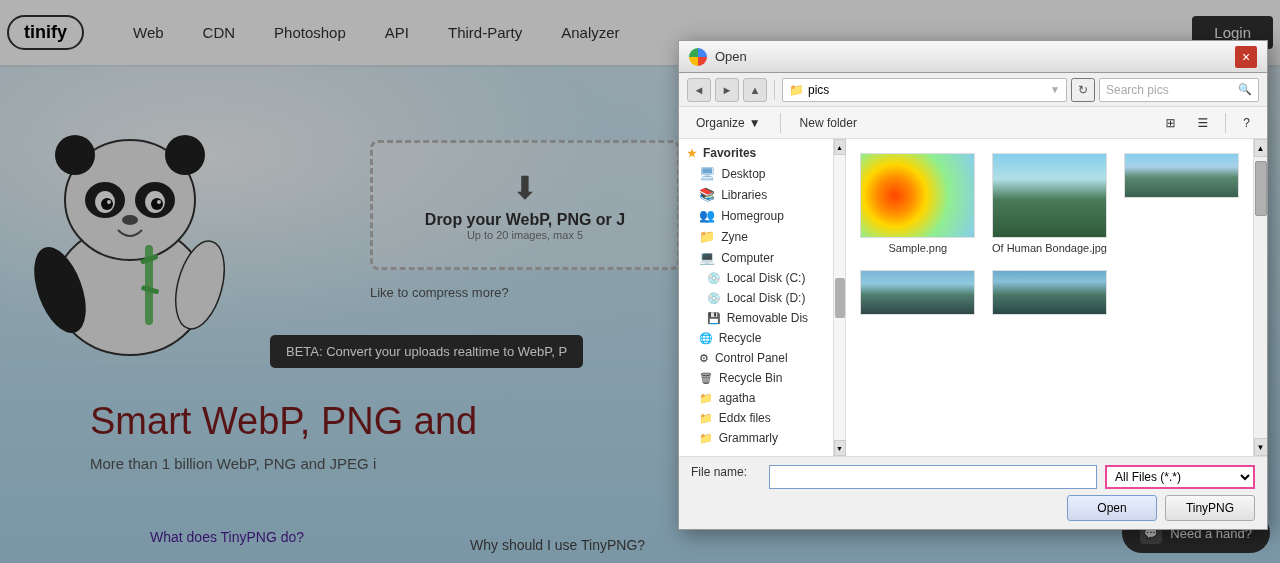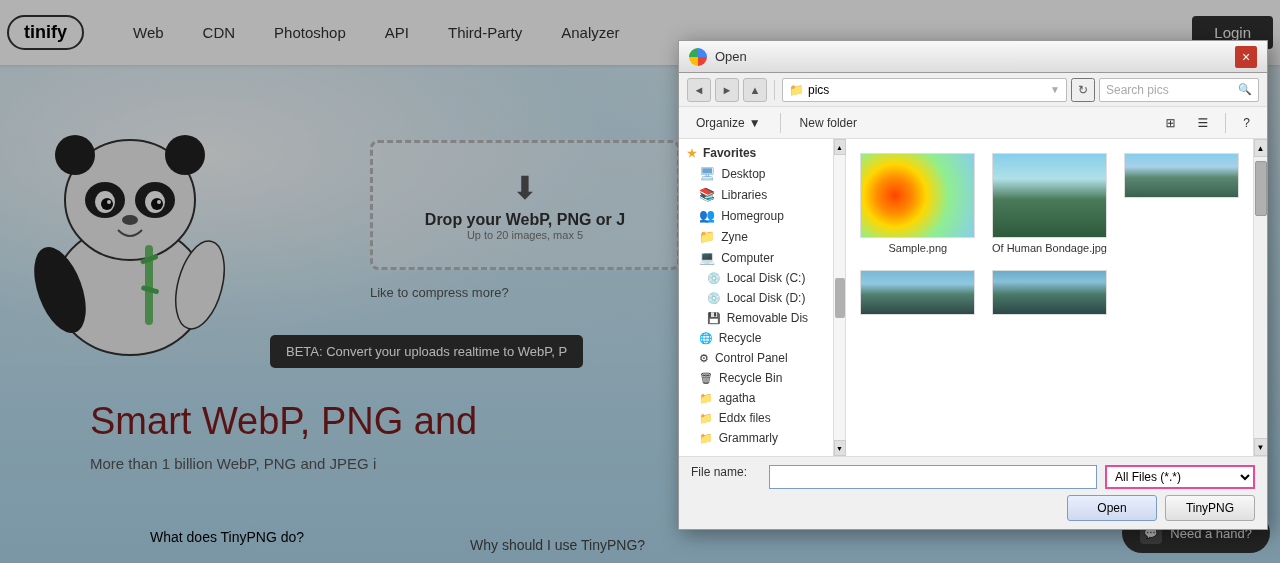--- a/index.html
+++ b/index.html
@@ -235,21 +235,21 @@
 <div style="position:absolute; top:335px; left:270px; background:#333; color:white; padding:9px 16px; border-radius:5px; font-size:13px; z-index:1; max-width:420px; overflow:hidden; white-space:nowrap;">
   <span style="color:#ffffff; font-weight:normal;">BETA:</span>
   <span>Convert your uploads realtime to WebP, P</span>
 </div>
 
 <div style="position:absolute; top:400px; left:90px; font-size:38px; color:#7f1d1d; font-weight:300; z-index:1;">
   <span>Smart </span><b>WebP, PNG and</b>
 </div>
 <div style="position:absolute; top:455px; left:90px; font-size:15px; color:#555; z-index:1;">More than 1 billion WebP, PNG and JPEG i</div>
 
-<div style="position:absolute; bottom:18px; left:150px; font-size:14px; font-weight:500; color:#000000; z-index:1;">What does TinyPNG do?</div>
+<div style="position:absolute; bottom:18px; left:150px; font-size:14px; font-weight:500; color:#4c1d95; z-index:1;">What does TinyPNG do?</div>
 <div style="position:absolute; bottom:10px; left:470px; font-size:14px; font-weight:500; color:#444; z-index:1;">Why should I use TinyPNG?</div>
 
 <div style="position:absolute; bottom:10px; right:10px; background:#333; color:white; padding:9px 18px; border-radius:25px; display:flex; align-items:center; gap:8px; font-size:13px; z-index:1;">
   <span style="width:22px; height:22px; background:#555; border-radius:4px; display:flex; align-items:center; justify-content:center; font-size:11px;">💬</span>
   <span>Need a hand?</span>
 </div>
 
 <div style="position:absolute; top:90px; left:30px; width:200px; height:270px; z-index:1;">
   <svg width="200" height="270" viewBox="0 0 200 270">
 

